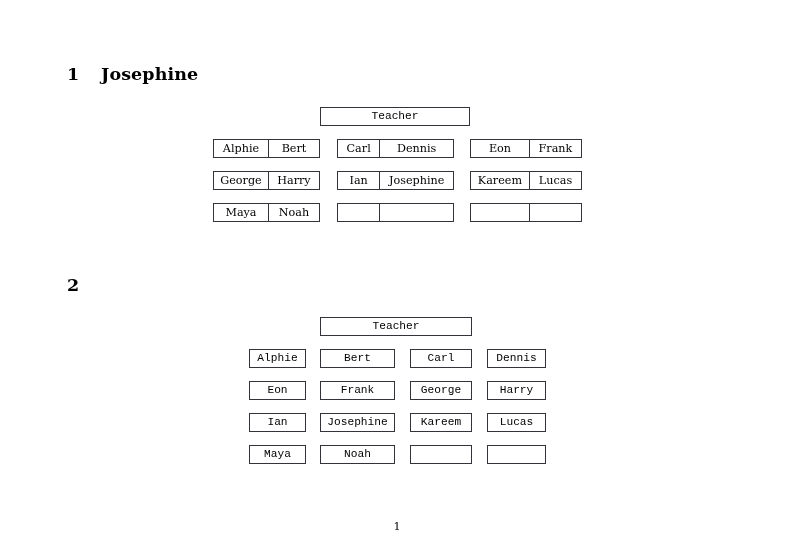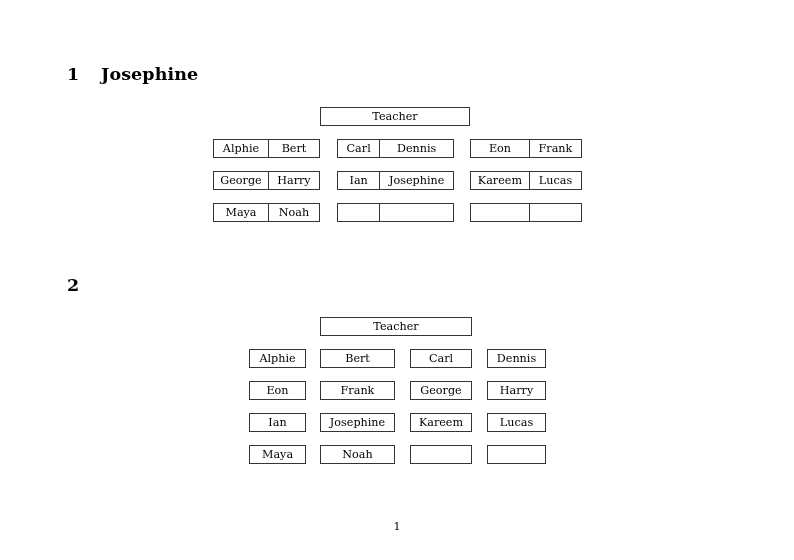--- a/index.html
+++ b/index.html
@@ -46,20 +46,21 @@
     box-sizing: border-box;
     border: 1px solid #33343a;
     background: #ffffff;
     height: 19px;
     display: flex;
     align-items: center;
     justify-content: center;
     font-size: 11.2px;
     line-height: 1;
     white-space: nowrap;
+    font-family: Liberation Mono, monospace;
   }
 
   
   .group {
     position: absolute;
     box-sizing: border-box;
     border: 1px solid #33343a;
     background: #ffffff;
     height: 19px;
     display: flex;

